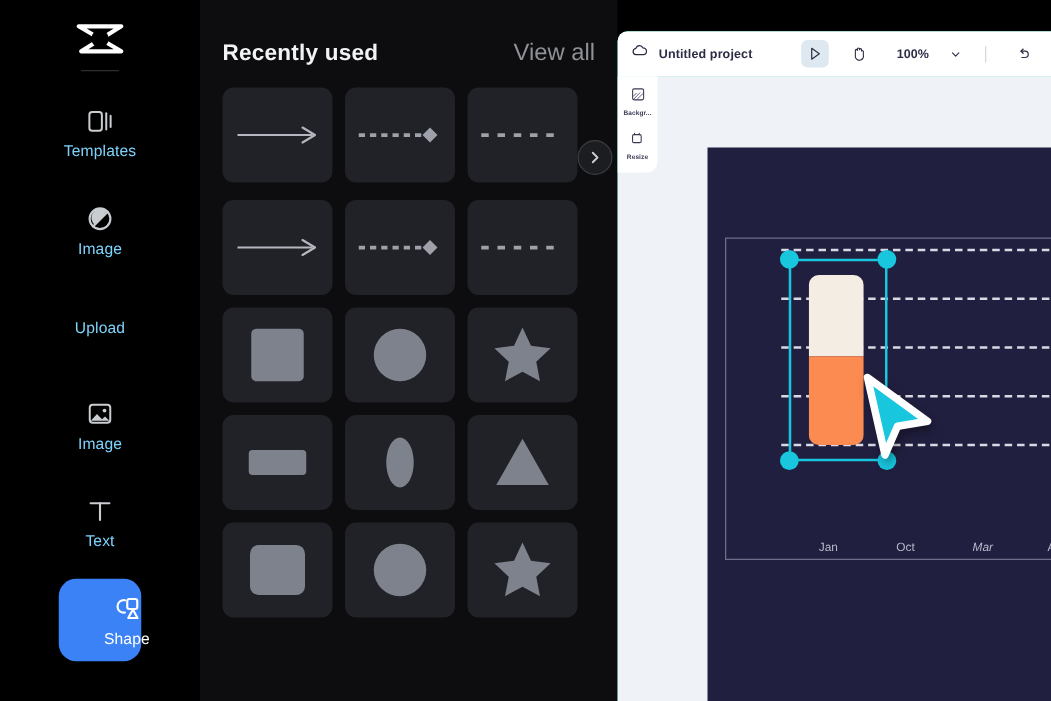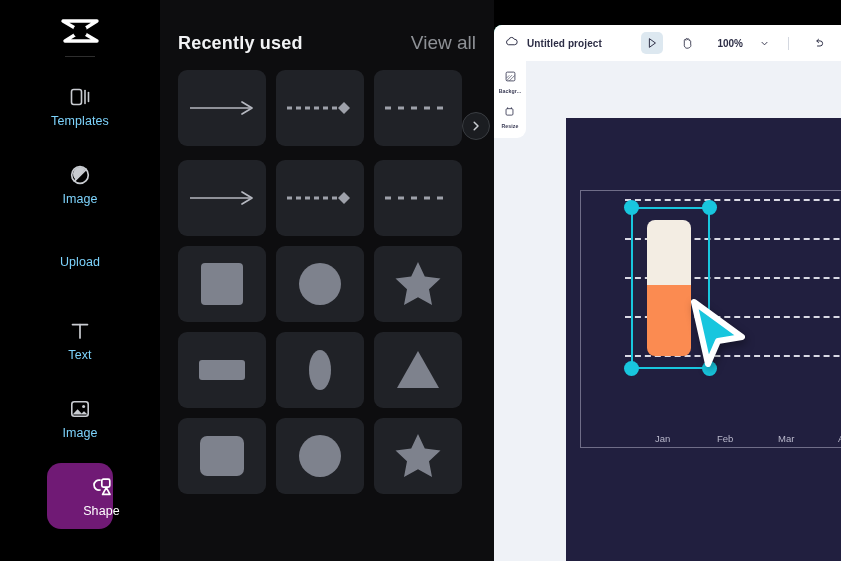--- a/index.html
+++ b/index.html
@@ -21,21 +21,21 @@
   .nav-logo { margin-top: 16px; width: 46px; height: 30px;
     display: flex; align-items: center; justify-content: center; }
   .nav-divider { width: 30px; height: 1px; background: #2e2e2e; margin: 10px 0 4px 0; }
   .nav-item {
     width: 66px; height: 66px; border-radius: 14px;
     display: flex; flex-direction: column; align-items: center; justify-content: center;
     gap: 5px; margin-top: 12px; cursor: pointer;
   }
   .nav-item .ic { width: 24px; height: 24px; display: flex; align-items: center; justify-content: center; }
   .nav-item .lbl { font-size: 12.5px; color: #7dd3fc; letter-spacing: .1px; }
-  .nav-item.active { background: #701a75; padding-left: 43px; }
+  .nav-item.active { background: #3b82f6; padding-left: 43px; }
   .nav-item.active .lbl { color: #ffffff; }
   .nav-item.noicon { gap: 0; text-decoration: underline; }
 
   
   .shape-panel {
     position: absolute; left: 160px; top: 0; width: 334px; height: 561px;
     background: #0d0d0f; padding: 0 18px; overflow: hidden;
   }
   .sec-head { display: flex; align-items: baseline; justify-content: space-between;
     padding-top: 32px; }
@@ -145,36 +145,36 @@
       <span class="lbl">Image</span>
     </div>
 
     <div class="nav-item noicon">
       <span class="lbl">Upload</span>
     </div>
 
     <div class="nav-item">
       <span class="ic">
         <svg width="24" height="24" viewBox="0 0 24 24">
-          <line x1="4.5" y1="5.6" x2="19.5" y2="5.6" stroke="#c9ccd1" stroke-width="1.7" stroke-linecap="round"></line>
-          <line x1="12" y1="5.6" x2="12" y2="19" stroke="#c9ccd1" stroke-width="1.7" stroke-linecap="round"></line>
-        </svg>
-      </span>
-      <span class="lbl">Text</span>
-    </div>
-
-    <div class="nav-item">
-      <span class="ic">
-        <svg width="24" height="24" viewBox="0 0 24 24">
           <rect x="3.8" y="4.8" width="16.4" height="14.4" rx="2.4" fill="none" stroke="#c9ccd1" stroke-width="1.6"></rect>
           <circle cx="15.6" cy="9.4" r="1.5" fill="#c9ccd1"></circle>
           <path d="M4.6 17.6 L9.6 12.2 L13.6 16.4 L16 14.2 L19.6 17.6 Z" fill="#c9ccd1"></path>
         </svg>
       </span>
       <span class="lbl">Image</span>
+    </div>
+
+    <div class="nav-item">
+      <span class="ic">
+        <svg width="24" height="24" viewBox="0 0 24 24">
+          <line x1="4.5" y1="5.6" x2="19.5" y2="5.6" stroke="#c9ccd1" stroke-width="1.7" stroke-linecap="round"></line>
+          <line x1="12" y1="5.6" x2="12" y2="19" stroke="#c9ccd1" stroke-width="1.7" stroke-linecap="round"></line>
+        </svg>
+      </span>
+      <span class="lbl">Text</span>
     </div>
 
 
     <div class="nav-item active">
       <span class="ic">
         <svg width="24" height="24" viewBox="0 0 24 24">
           <path d="M10 5.2 A5 5 0 1 0 10 15" fill="none" stroke="#ffffff" stroke-width="1.7" stroke-linecap="round"></path>
           <rect x="11.8" y="4.2" width="8" height="8" rx="1.6" fill="none" stroke="#ffffff" stroke-width="1.7"></rect>
           <path d="M12.6 19.4 L16.3 12.6 L20 19.4 Z" fill="none" stroke="#ffffff" stroke-width="1.7" stroke-linejoin="round"></path>
         </svg>
@@ -364,22 +364,22 @@
           </div>
 
           <div class="sel-box" style="left:50px; top:16px; width:79px; height:162px;"></div>
           <div class="handle" style="left:43px;  top:9px;"></div>
           <div class="handle" style="left:121px; top:9px;"></div>
           <div class="handle" style="left:43px;  top:170px;"></div>
           <div class="handle" style="left:121px; top:170px;"></div>
 
           <div class="xlabels">
             <span class="xlab" style="left:30px;">Jan</span>
-            <span class="xlab" style="left:92px;">Feb</span>
-            <span class="xlab" style="left:153px;">Mar</span>
+            <span class="xlab" style="left:92px;">Oct</span>
+            <span class="xlab" style="left:153px;font-style:italic;">Mar</span>
             <span class="xlab" style="left:213px;">A</span>
           </div>
         </div>
       </div>
 
       <div class="cursor" style="left:192px; top:237px;">
         <svg width="62" height="72" viewBox="0 0 62 72">
           <path d="M8 4 L56 39 L32 43 L22 66 Z" fill="#18c6de" stroke="#ffffff" stroke-width="6" stroke-linejoin="round"></path>
         </svg>
       </div>

